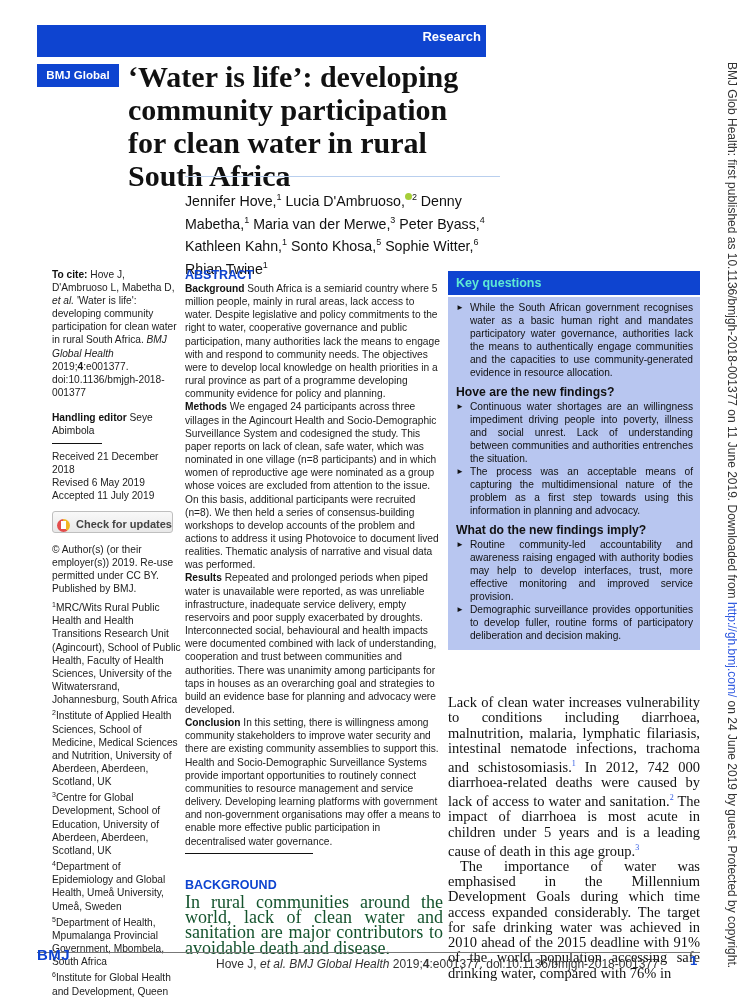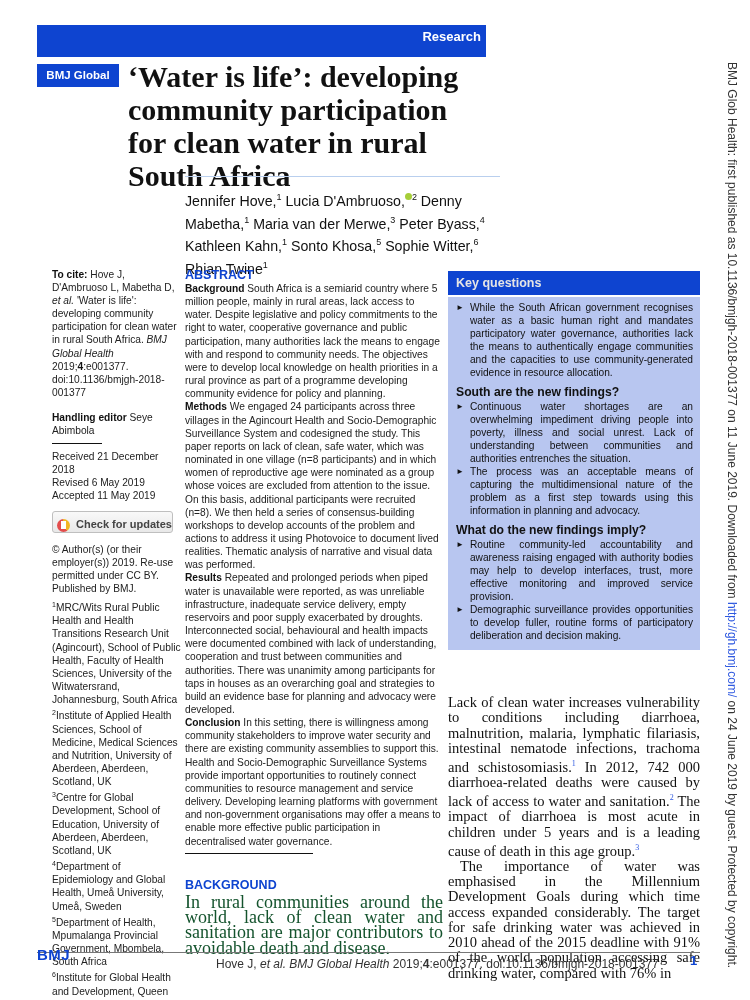--- a/index.html
+++ b/index.html
@@ -32,21 +32,21 @@
   .cfu-icon { width:13px; height:13px; border-radius:50%; background:conic-gradient(#f2b624 0 40%, #e34d4d 40% 100%); position:relative; flex:none; }
   .cfu-icon::after { content:""; position:absolute; left:4px; top:2px; width:5px; height:8px; background:#fff; }
   .abstract { position:absolute; left:185px; top:268px; width:258px; font-size:10.2px; line-height:13.15px; color:#222; text-align:left; }
   .abstract h3 { margin:0; color:#0e44d0; font-size:12.5px; line-height:14px; font-weight:bold; }
   .abstract p { margin:0; }
   .abstract b { color:#111; }
   .abs-rule { width:128px; height:1px; background:#111; margin-top:5px; }
   .bg-head { position:absolute; left:185px; top:878px; color:#0e44d0; font-weight:bold; font-size:12.5px; }
   .bg-text { position:absolute; left:185px; top:895px; width:258px; font-family:"Liberation Serif", serif; font-size:18px; line-height:15.2px; text-align:justify; color:#14532d; }
   .keybox { position:absolute; left:448px; top:271px; width:252px; background:#b8c6f0; }
-  .keybox-head { background:#0e44d0; color:#e5e5e5; font-weight:bold; font-size:12.5px; height:24px; line-height:24px; padding-left:8px; border-bottom:2px solid #fff; }
+  .keybox-head { background:#0e44d0; color:#5eead4; font-weight:bold; font-size:12.5px; height:24px; line-height:24px; padding-left:8px; border-bottom:2px solid #fff; }
   .keybox-body { padding:4px 7px 8px 8px; font-size:10.2px; line-height:13.1px; color:#111; }
   .keybox-body h4 { margin:6px 0 1px; font-size:12.2px; font-weight:bold; }
   .kq-item { display:flex; gap:6px; text-align:justify; }
   .kq-bullet { flex:none; font-size:8px; line-height:13px; }
   .main-text { position:absolute; left:448px; top:695px; width:252px; font-family:"Liberation Serif", serif; font-size:14.5px; line-height:15.25px; text-align:justify; color:#111; }
   .main-text p { margin:0; }
   .main-text sup { color:#2f59e0; font-size:8px; }
   .indent { text-indent:12px; }
   .footer-rule { position:absolute; left:37px; top:952px; width:663px; height:1px; background:#777; }
   .bmj-logo { position:absolute; left:37px; top:940px; color:#0e44d0; font-weight:bold; font-size:15px; letter-spacing:0.5px;margin-top:6px; }
@@ -69,21 +69,21 @@
 <div class="authors" id="authors"><span>Jennifer Hove,</span><sup>1</sup> <span>Lucia D'Ambruoso,</span><span class="orcid"></span><sup>2</sup> <span>Denny Mabetha,</span><sup>1</sup> <span>Maria van der Merwe,</span><sup>3</sup> <span>Peter Byass,</span><sup>4</sup> <span>Kathleen Kahn,</span><sup>1</sup> <span>Sonto Khosa,</span><sup>5</sup> <span>Sophie Witter,</span><sup>6</sup> <span>Rhian Twine</span><sup>1</sup> </div>
 
 <div class="left-col">
   <p>
     <b>To cite:</b> <span>Hove J, D'Ambruoso L, Mabetha D, </span><i>et al.</i><span> 'Water is life': developing community participation for clean water in rural South Africa. </span><i>BMJ Global Health</i><span> 2019;</span><b>4</b><span>:e001377. doi:10.1136/bmjgh-2018-001377</span>
   </p>
   <p style="margin-top:12px"><b>Handling editor</b><span> Seye Abimbola</span></p>
   <div class="lrule"></div>
   <p>Received 21 December 2018</p>
   <p>Revised 6 May 2019</p>
-  <p>Accepted 11 May 2019</p>
+  <p>Accepted 11 July 2019</p>
   <div class="cfu">
     <span class="cfu-icon"></span>
     <span>Check for updates</span>
   </div>
   <p>© Author(s) (or their employer(s)) 2019. Re-use permitted under CC BY. Published by BMJ.</p>
   <div id="affils" style="margin-top:3px">
       <p><sup style="font-size: 7px;">1</sup>MRC/Wits Rural Public Health and Health Transitions Research Unit (Agincourt), School of Public Health, Faculty of Health Sciences, University of the Witwatersrand, Johannesburg, South Africa</p>
       <p><sup style="font-size: 7px;">2</sup>Institute of Applied Health Sciences, School of Medicine, Medical Sciences and Nutrition, University of Aberdeen, Aberdeen, Scotland, UK</p>
       <p><sup style="font-size: 7px;">3</sup>Centre for Global Development, School of Education, University of Aberdeen, Aberdeen, Scotland, UK</p>
       <p><sup style="font-size: 7px;">4</sup>Department of Epidemiology and Global Health, Umeå University, Umeå, Sweden</p>
@@ -107,24 +107,24 @@
 <div class="bg-head">BACKGROUND</div>
 <div class="bg-text">In rural communities around the world, lack of clean water and sanitation are major contributors to avoidable death and disease.</div>
 
 <div class="keybox">
   <div class="keybox-head">Key questions</div>
   <div class="keybox-body" id="kq-body">
       <div class="kq-item">
         <span class="kq-bullet">►</span>
         <span>While the South African government recognises water as a basic human right and mandates participatory water governance, authorities lack the means to authentically engage communities and the capacities to use community-generated evidence in resource allocation.</span>
       </div>
-      <h4>South are the new findings?</h4>
+      <h4>Hove are the new findings?</h4>
       <div class="kq-item">
         <span class="kq-bullet">►</span>
-        <span>Continuous water shortages are an overwhelming impediment driving people into poverty, illness and social unrest. Lack of understanding between communities and authorities entrenches the situation.</span>
+        <span>Continuous water shortages are an willingness impediment driving people into poverty, illness and social unrest. Lack of understanding between communities and authorities entrenches the situation.</span>
       </div>
       <div class="kq-item">
         <span class="kq-bullet">►</span>
         <span>The process was an acceptable means of capturing the multidimensional nature of the problem as a first step towards using this information in planning and advocacy.</span>
       </div>
       <h4>What do the new findings imply?</h4>
       <div class="kq-item">
         <span class="kq-bullet">►</span>
         <span>Routine community-led accountability and awareness raising engaged with authority bodies may help to develop interfaces, trust, more effective monitoring and improved service provision.</span>
       </div>

